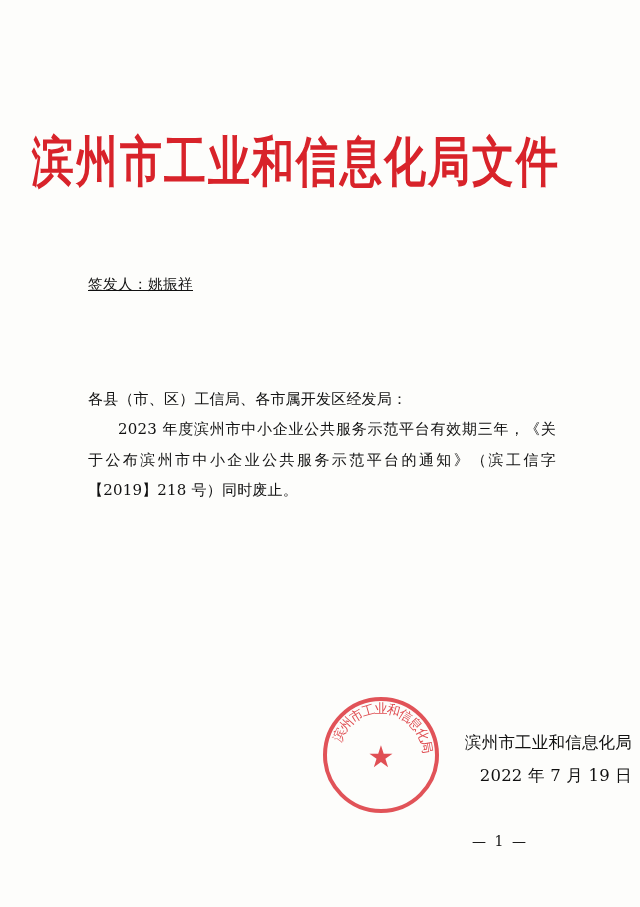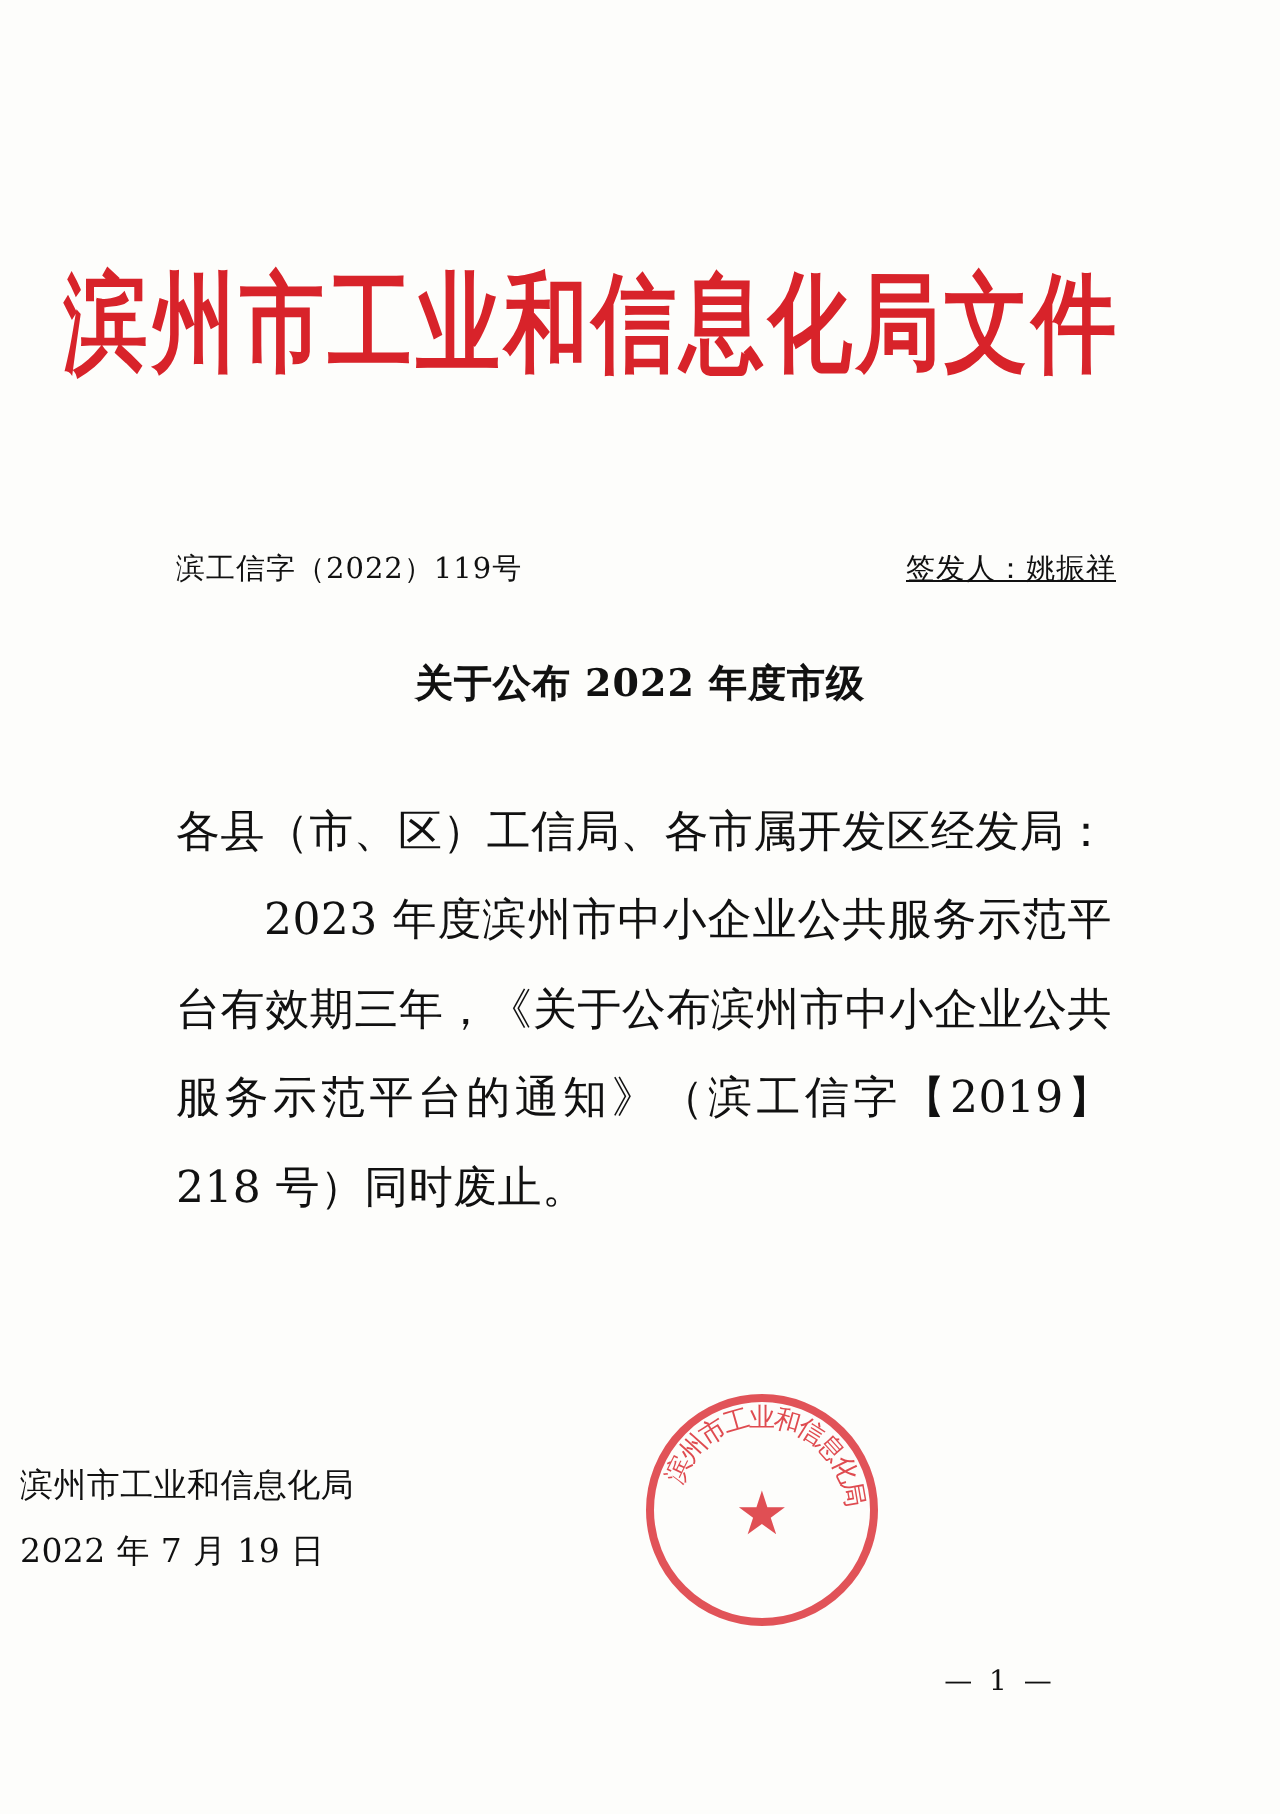--- a/index.html
+++ b/index.html
@@ -77,40 +77,40 @@
     font-weight: bold;
     line-height: 1.55;
     letter-spacing: 0.5px;
   }
   .doc-title div { white-space: nowrap; }
 
   
   .doc-body {
     position: absolute;
     left: 88px;
-    top: 395px;
+    top: 384px;
     width: 468px;
-    font-size: 22px;
+    font-size: 15px;
     line-height: 2.02;
     letter-spacing: 0.2px;
     text-align: justify;
   }
   .doc-body p {
     margin: 0 0 0 0;
   }
   .p-indent { text-indent: 2em; }
   .p-noindent { text-indent: 0; }
 
   
   .sign-block {
     position: absolute;
     left: 0;
     top: 726px;
     width: 632px;
-    text-align: left;
+    text-align: right;
     font-size: 16.5px;
     line-height: 2.0;
     letter-spacing: 0.2px;
   }
   .sign-block div { white-space: nowrap; }
   .sign-org { padding-left: 10px; }
   .sign-date { padding-left: 10px; }
 
   
   .seal {
@@ -141,26 +141,24 @@
 
 <div class="page">
 
   <div class="doc-header">
     <div class="doc-header-title">滨州市工业和信息化局文件</div>
   </div>
 
   <div class="red-rule"></div>
 
   <div class="doc-meta-row">
-    <div class="doc-number">滨工信字（2022）119号</div>
     <div class="doc-signer">签发人：姚振祥</div>
   </div>
 
   <div class="doc-title">
-    <div>关于公布 2022 年度市级</div>
   </div>
 
   <div class="doc-body">
     <p class="p-noindent">各县（市、区）工信局、各市属开发区经发局：</p>
     <p class="p-indent">2023 年度滨州市中小企业公共服务示范平台有效期三年，《关于公布滨州市中小企业公共服务示范平台的通知》（滨工信字【2019】218 号）同时废止。</p>
   </div>
 
   <div class="sign-block">
     <div class="sign-org">滨州市工业和信息化局</div>
     <div class="sign-date">2022 年 7 月 19 日</div>

